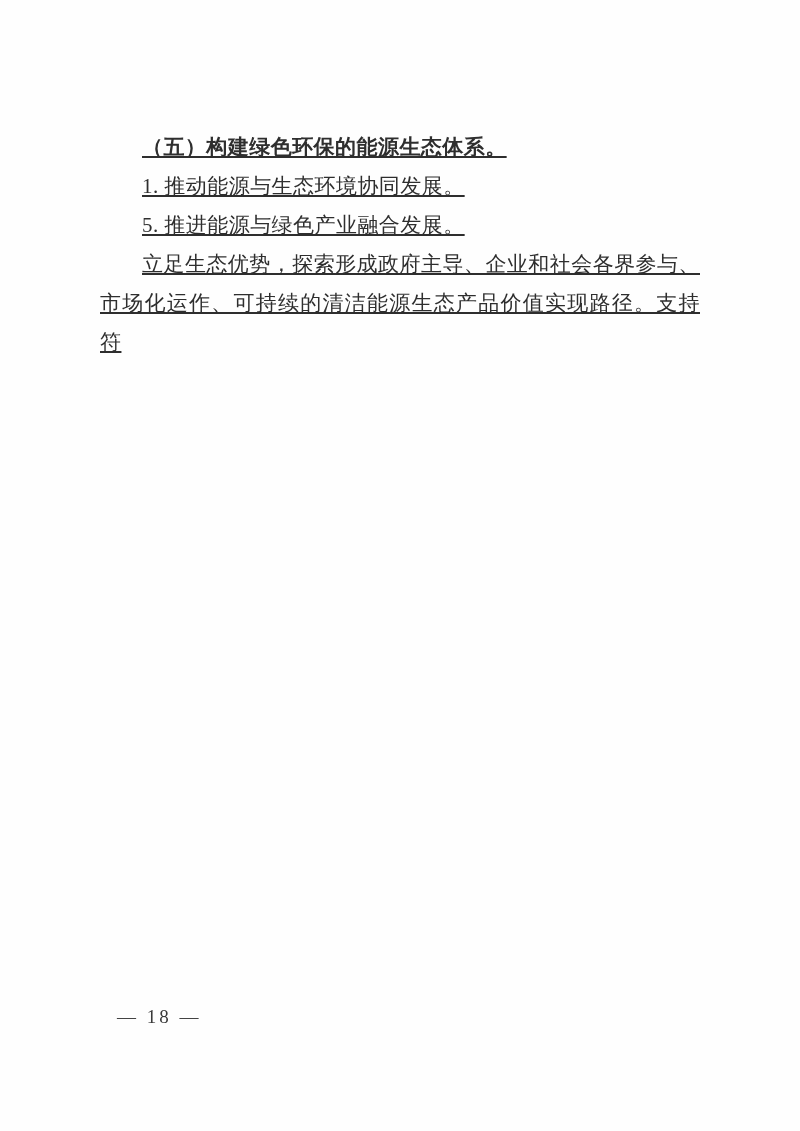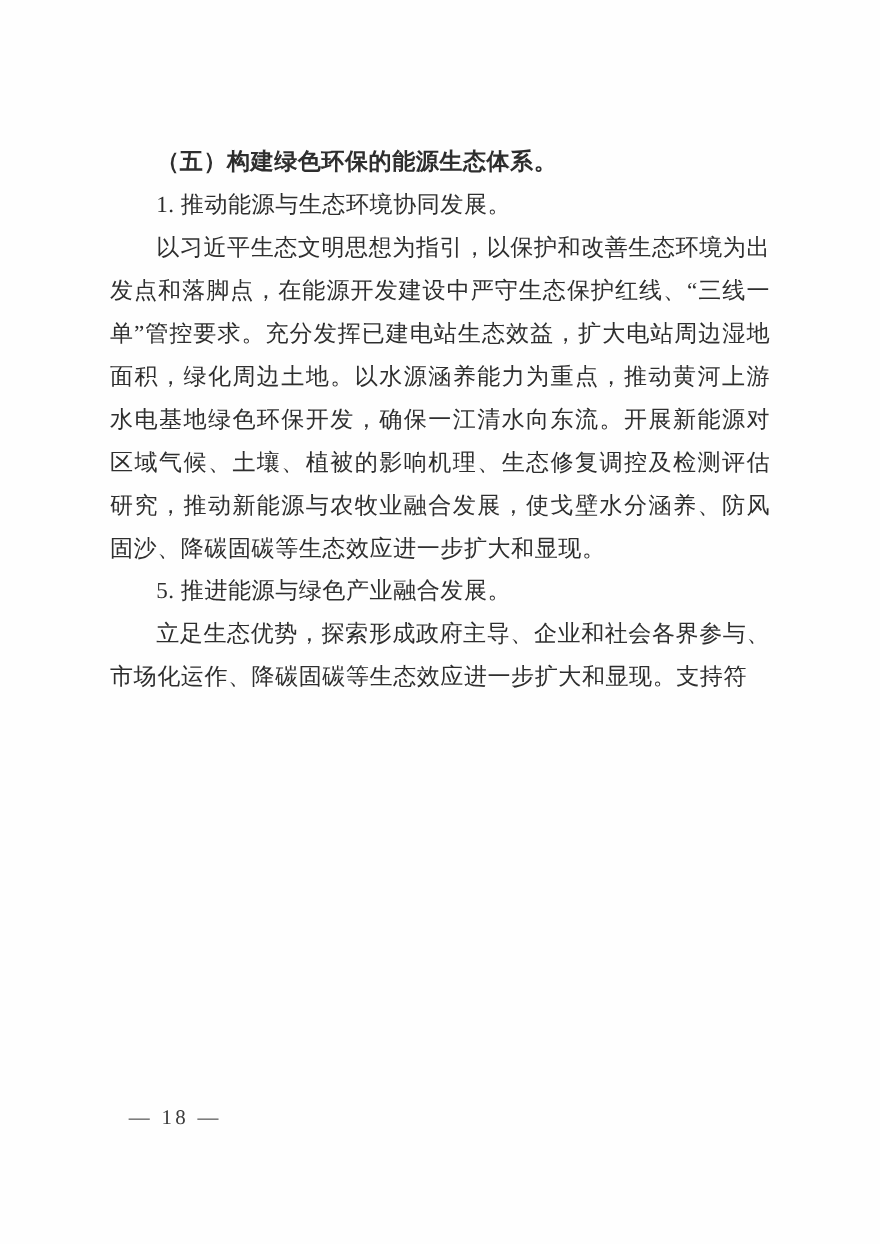--- a/index.html
+++ b/index.html
@@ -14,20 +14,21 @@
     background: #fefefe;
     font-family: "Liberation Serif", serif;
     color: #2e2e2e;
     overflow: hidden;
   }
   .content {
     position: absolute;
     left: 100px;
     top: 128px;
     width: 600px;
+    text-decoration: underline;
   }
   .content p {
     margin: 0;
     font-size: 21px;
     line-height: 39px;
     letter-spacing: 0.45px;
     text-align: justify;
     text-justify: inter-character;
     text-indent: 2em;
     word-break: break-all;
@@ -46,19 +47,18 @@
     font-family: "Liberation Serif", serif;
   }
 </style>
 </head>
 <body>
 
 <div class="page">
   <div class="content">
     <p class="heading">（五）构建绿色环保的能源生态体系。</p>
     <p class="subheading">1. 推动能源与生态环境协同发展。</p>
-    <p class="body-paragraph">以习近平生态文明思想为指引，以保护和改善生态环境为出发点和落脚点，在能源开发建设中严守生态保护红线、“三线一单”管控要求。充分发挥已建电站生态效益，扩大电站周边湿地面积，绿化周边土地。以水源涵养能力为重点，推动黄河上游水电基地绿色环保开发，确保一江清水向东流。开展新能源对区域气候、土壤、植被的影响机理、生态修复调控及检测评估研究，推动新能源与农牧业融合发展，使戈壁水分涵养、防风固沙、降碳固碳等生态效应进一步扩大和显现。</p>
     <p class="subheading">5. 推进能源与绿色产业融合发展。</p>
-    <p class="body-paragraph">立足生态优势，探索形成政府主导、企业和社会各界参与、市场化运作、降碳固碳等生态效应进一步扩大和显现。支持符</p>
+    <p class="body-paragraph">立足生态优势，探索形成政府主导、企业和社会各界参与、市场化运作、可持续的清洁能源生态产品价值实现路径。支持符</p>
   </div>
 
   <div class="footer">—  18  —</div>
 </div>
 
 </body></html>

